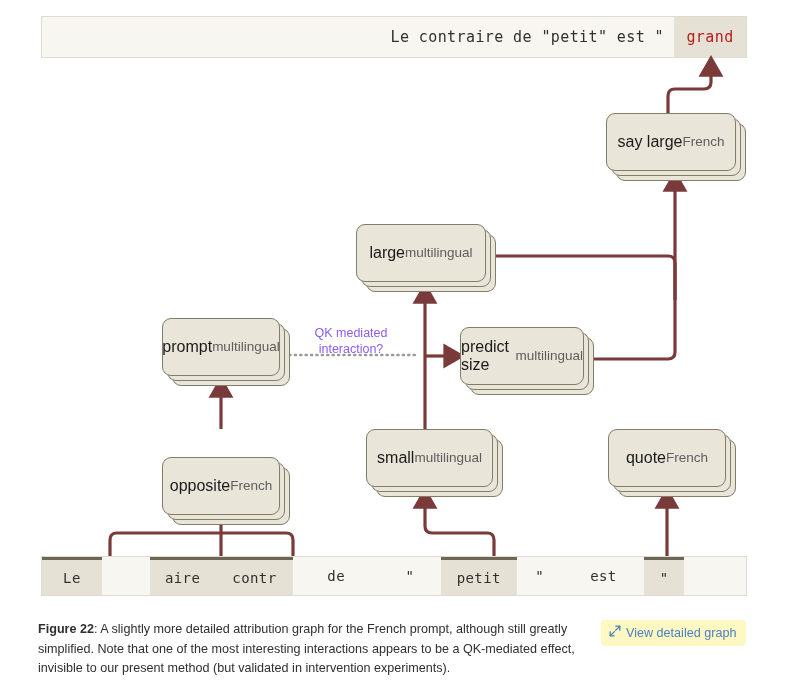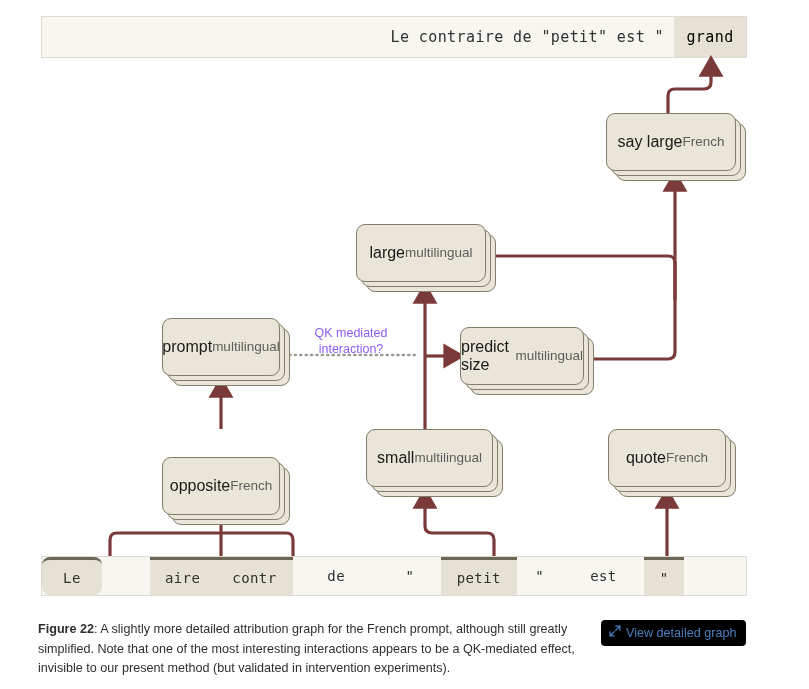--- a/index.html
+++ b/index.html
@@ -19,21 +19,21 @@
     box-sizing:border-box;
     display:flex;align-items:center;justify-content:flex-end;
   }
   .prompt-text{
     font-family:"DejaVu Sans Mono", monospace;
     font-size:15px;color:#30302c;letter-spacing:.4px;
     padding-right:10px;white-space:pre;
   }
   .prompt-out{
     font-family:"DejaVu Sans Mono", monospace;
-    font-size:15px;color:#000000;letter-spacing:.4px;
+    font-size:15px;color:#b91c1c;letter-spacing:.4px;
     background:#e5e1d5;
     height:100%;display:flex;align-items:center;justify-content:center;
     width:72px;box-sizing:border-box;
   }
 
   
   .token-bar{
     position:absolute;left:41px;top:556px;width:706px;height:40px;
     background:#f7f6f1;border:1px solid #dedbd2;
     box-sizing:border-box;
@@ -84,21 +84,21 @@
   }
 
   
   .caption{
     position:absolute;left:38px;top:620px;width:545px;
     font-size:12.6px;line-height:1.55;color:#2f2f2f;
   }
   .caption b{font-weight:bold;}
   .detail-btn{
     position:absolute;left:601px;top:620px;
-    background:#000000;color:#4a7fc1;
+    background:#fef9c3;color:#4a7fc1;
     font-size:12.6px;border-radius:4px;
     padding:5px 10px 6px 8px;
     display:flex;align-items:center;gap:5px;
     border:none;cursor:pointer;
     font-family:"Liberation Sans", sans-serif;
   }
   .detail-btn svg{flex:0 0 auto;}
 </style>
 </head>
 <body>
@@ -203,21 +203,21 @@
         <div class="shadow s2"></div>
         <div class="shadow s1"></div>
         <div class="card">
           <div class="node-title">quote</div>
           <div class="node-sub">French</div>
         </div>
       </div>
     </div>
 
   <div class="token-bar">
-      <div class="tok hl" style="width: 60px; border-radius: 8px;">Le</div>
+      <div class="tok hl" style="width: 60px;">Le</div>
       <div class="tok" style="width: 48px;"></div>
       <div class="tok hl" style="width: 66px;">aire</div>
       <div class="tok hl" style="width: 78px;">contr</div>
       <div class="tok" style="width: 86px;">de</div>
       <div class="tok" style="width: 62px;">"</div>
       <div class="tok hl" style="width: 76px;">petit</div>
       <div class="tok" style="width: 46px;">"</div>
       <div class="tok" style="width: 82px;">est</div>
       <div class="tok hl" style="width: 40px;">"</div>
       <div class="tok" style="width: 62px;"></div>

